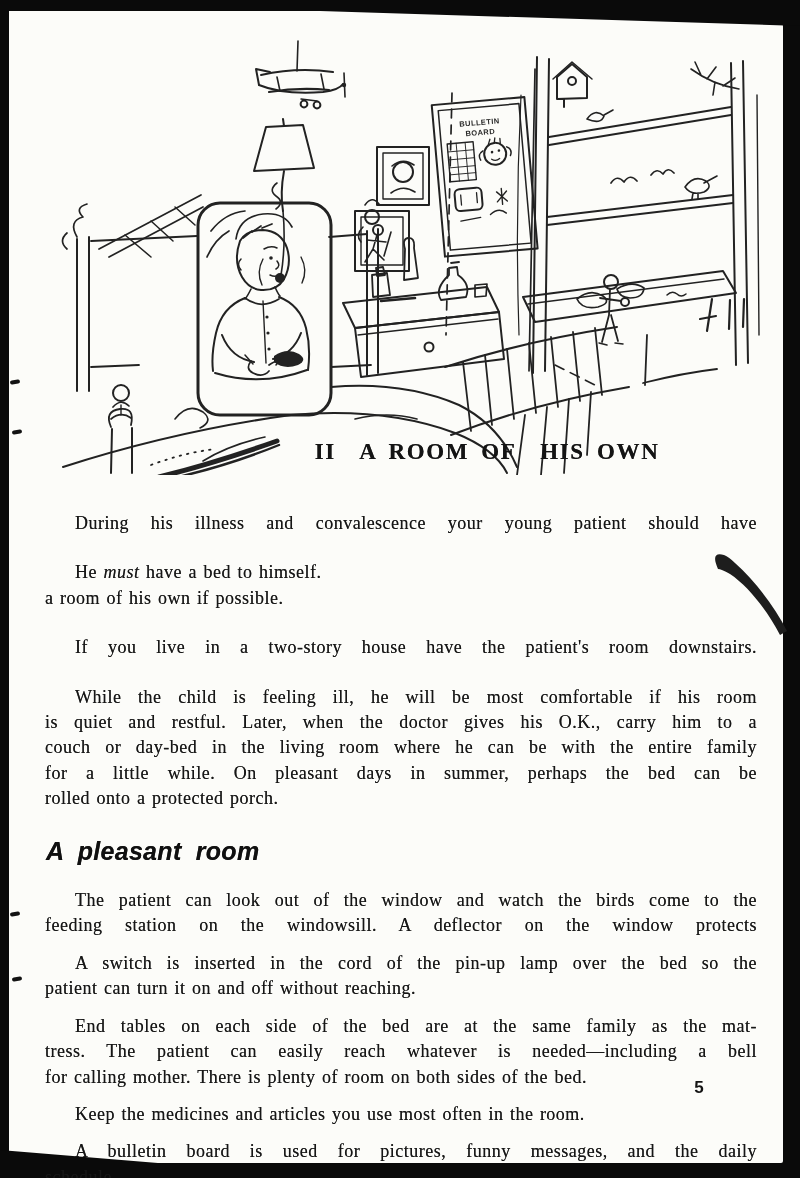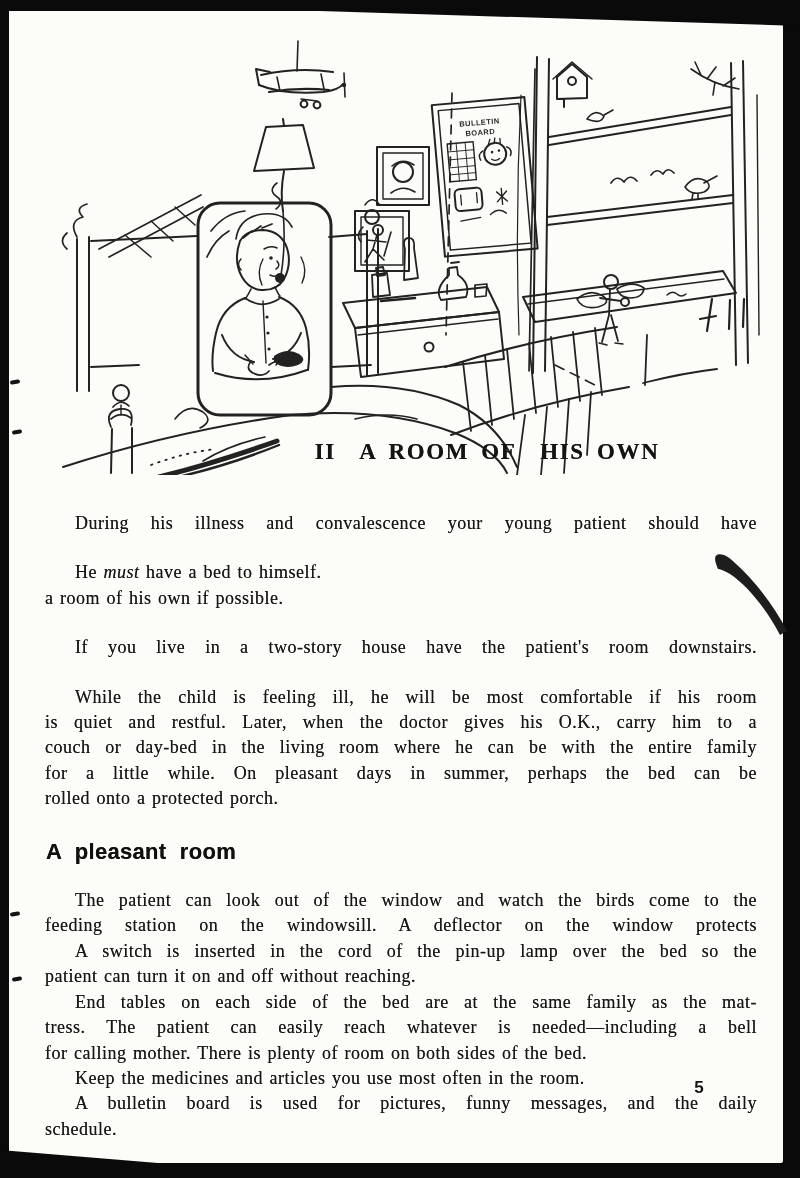--- a/index.html
+++ b/index.html
@@ -16,24 +16,24 @@
   .illu *{vector-effect:none;}
   .title{position:absolute;left:248px;top:428px;width:460px;margin:0;text-align:center;
         font-size:23px;font-weight:bold;color:#141414;letter-spacing:1.6px;word-spacing:5px;
         white-space:pre;text-shadow:0 0 .5px rgba(20,20,20,.75);}
   .bodytext{position:absolute;left:36px;top:476px;width:712px;color:#161616;font-size:18px;
         line-height:25.4px;letter-spacing:.5px;word-spacing:1.5px;
         text-shadow:0 0 .45px rgba(22,22,22,.7);}
   .bl{text-align:justify;text-align-last:justify;}
   .bl.last{text-align-last:left;}
   .ind{text-indent:30px;margin-top:24px;}
-  .gap2{margin-top:0;font-family:Liberation Serif, serif;}
+  .gap2{margin-top:12px;font-family:Liberation Serif, serif;}
   .heading{margin:27px 0 17px 1px;font-family:"Liberation Sans","DejaVu Sans",sans-serif;
-        font-size:22px;font-weight:bold;color:#101010;word-spacing:7px;letter-spacing:.3px;
-        text-shadow:0 0 .4px rgba(16,16,16,.8);}
+        font-size:25px;font-weight:bold;color:#101010;word-spacing:7px;letter-spacing:.3px;
+        text-shadow:0 0 .4px rgba(16,16,16,.8);font-style:italic;}
   em{font-style:italic;}
   .pagenum{position:absolute;left:660px;top:1067px;width:60px;text-align:center;
         font-family:"Liberation Sans","DejaVu Sans",sans-serif;font-weight:bold;
         font-size:17px;color:#141414;}
   .penmark{position:absolute;left:695px;top:518px;width:92px;height:112px;}
   .bb-label{font-family:"Liberation Sans","DejaVu Sans",sans-serif;font-size:7.5px;
         font-weight:bold;fill:#2a2a2a;text-anchor:middle;letter-spacing:.4px;}
 </style>
 </head>
 <body>

